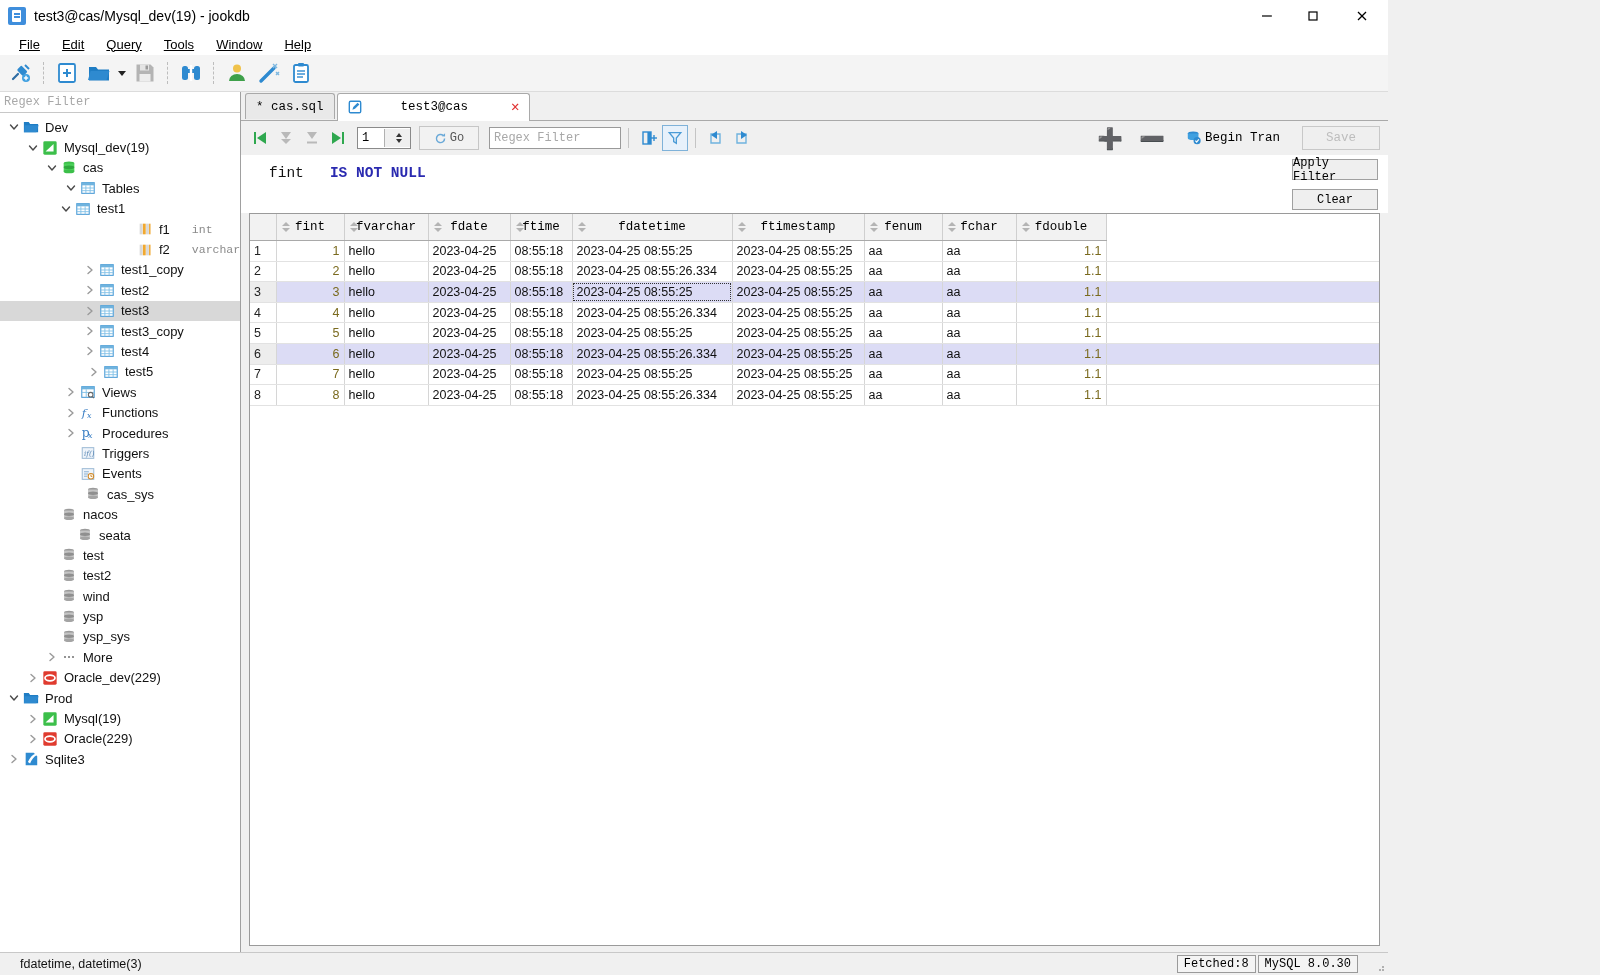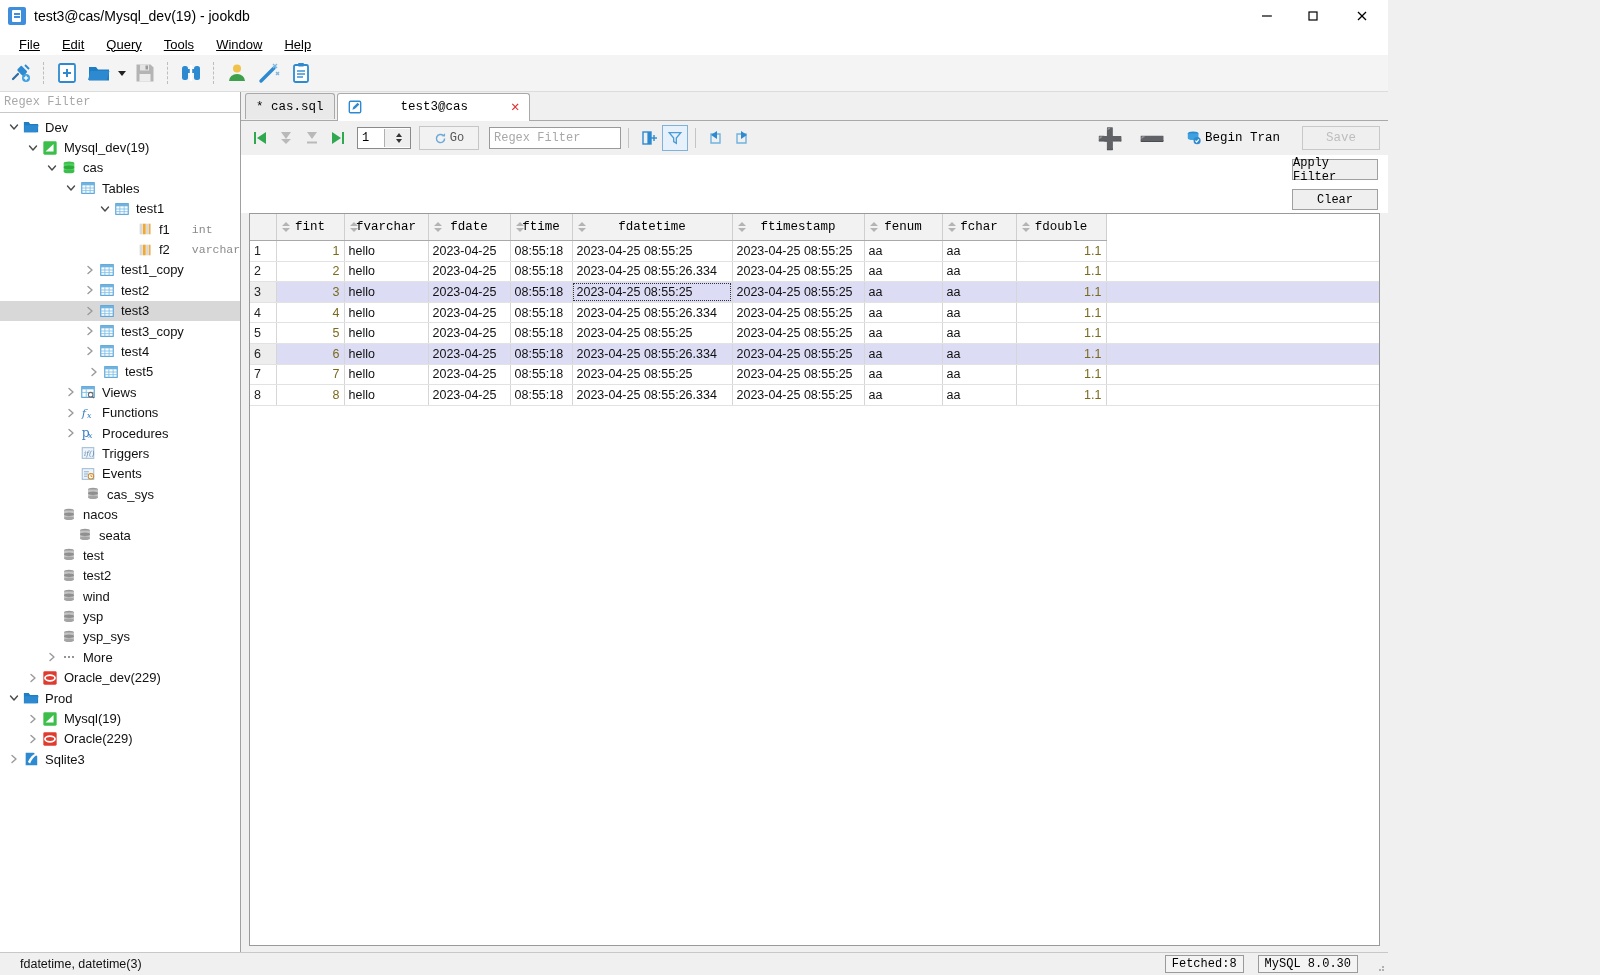--- a/index.html
+++ b/index.html
@@ -128,21 +128,21 @@
   tr.selrow td{background:#dcdcf5;}
   tr.selrow td.rowhdr{background:#ededed;}
   td.num{text-align:right;color:#7a6a1e;padding-right:6px;}
   td.txt{color:#111;}
   td.focus{outline:1px dotted #333;outline-offset:-2px;}
 
   
   .statusbar{height:22px;flex:none;background:#f0f0f0;border-top:1px solid #c8c8c8;display:flex;
     align-items:center;padding:0 16px;}
   .status-left{font-size:12.5px;color:#111;padding-left:4px;}
-  .status-right{margin-left:auto;display:flex;gap:14px;align-items:center;padding-right:14px;}
+  .status-right{margin-left:auto;display:flex;gap:2px;align-items:center;padding-right:14px;}
   .status-chip{border:1px solid #9a9a9a;background:#f4f4f4;font-family:"Liberation Mono",monospace;
     font-size:12px;padding:1px 6px;color:#000;}
   .grip{position:absolute;right:2px;bottom:2px;width:12px;height:12px;}
 </style>
 </head>
 <body>
 
 <div class="app">
 
   <div class="titlebar">
@@ -319,21 +319,21 @@
                 <g stroke="#7fc0e6" stroke-width="1">
                   <line x1="6.6" y1="6" x2="6.6" y2="15"></line>
                   <line x1="11.4" y1="6" x2="11.4" y2="15"></line>
                   <line x1="2" y1="9" x2="16" y2="9"></line>
                   <line x1="2" y1="12" x2="16" y2="12"></line>
                 </g>
               </svg>
             </span>
             <span class="nlabel">Tables</span>
           </div>
-          <div class="node" style="padding-left: 82px; margin-left: 15px;">
+          <div class="node" style="padding-left: 58px;">
             <span class="twisty">
               <svg xmlns="http://www.w3.org/2000/svg" width="12" height="12" viewBox="0 0 12 12">
                 <path d="M2.5 4 L6 8 L9.5 4" fill="none" stroke="#4a4a4a" stroke-width="1.4" stroke-linecap="round" stroke-linejoin="round"></path>
               </svg>
             </span>
             <span class="ico">
               <svg xmlns="http://www.w3.org/2000/svg" width="16" height="16" viewBox="0 0 18 18">
                 <rect x="2" y="3" width="14" height="12" fill="#fff" stroke="#4a9bd6" stroke-width="1.2"></rect>
                 <rect x="2" y="3" width="14" height="3" fill="#6fb3de"></rect>
                 <g stroke="#7fc0e6" stroke-width="1">
@@ -850,20 +850,25 @@
               <circle cx="12.5" cy="12" r="4" fill="#2e8ad0"></circle>
               <path d="M10.6 12 l1.4 1.6 l2.4 -3" fill="none" stroke="#fff" stroke-width="1.4"></path>
             </svg>
             <span>Begin Tran</span>
           </div>
           <div class="savebtn">Save</div>
         </div>
       </div>
 
       <div class="filterarea">
+        <div class="filterexpr">
+          <span class="id">fint</span>
+          <span>&nbsp;</span>
+          <span class="kw">IS NOT NULL</span>
+        </div>
         <div class="filterbtns">
           <div class="fbtn">Apply Filter</div>
           <div class="fbtn">Clear</div>
         </div>
       </div>
 
       <div class="gridwrap">
         <div class="gridouter">
           <table class="grid" id="gridtable">
               <colgroup>

